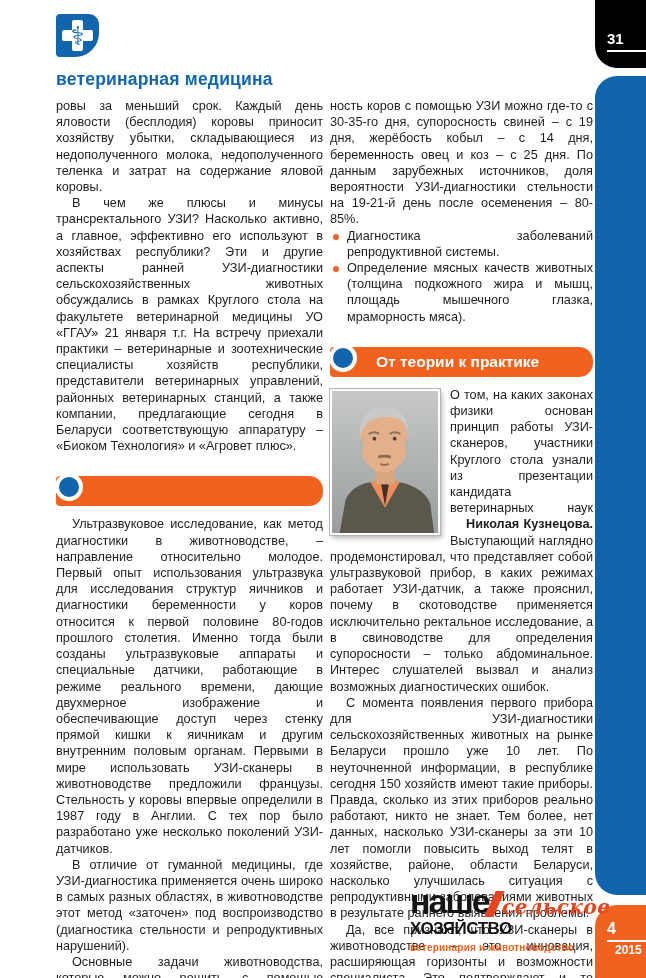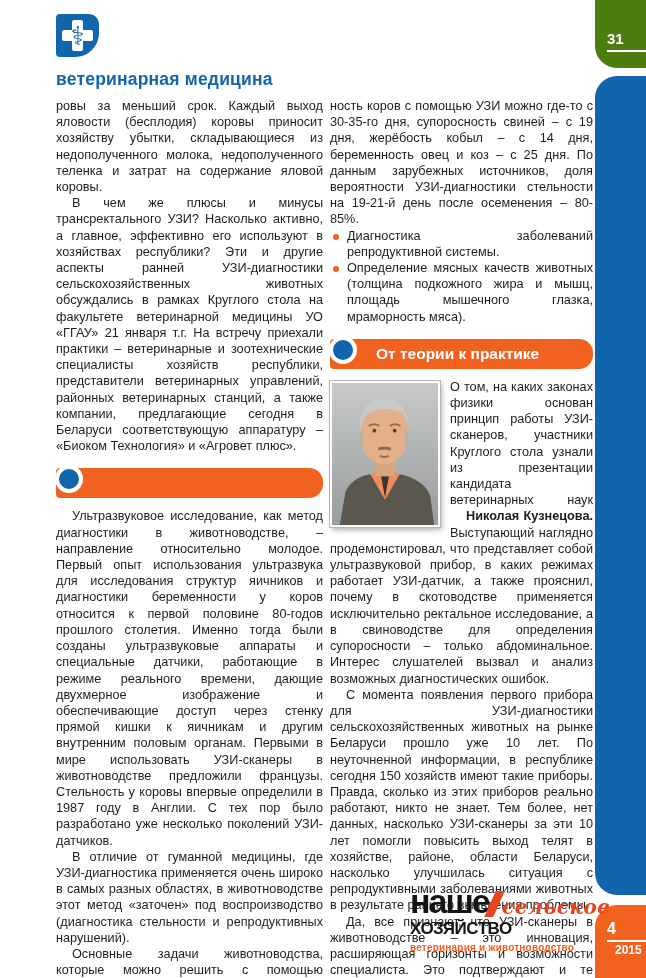--- a/index.html
+++ b/index.html
@@ -6,21 +6,21 @@
   html,body { background:#888; }
   .page {
     position:relative; width:646px; height:978px; margin:0 auto;
     background:#ffffff; overflow:hidden;
     font-family:"Liberation Sans","DejaVu Sans",sans-serif;
     color:#1e1e1c;
   }
   
   .tab-top {
     position:absolute; right:0; top:0; width:51px; height:68px;
-    background:#4d7c0f; border-bottom-left-radius:22px;
+    background:#000000; border-bottom-left-radius:22px;
   }
   .tab-top .pagenum {
     position:absolute; left:12px; top:30px; width:39px;
     color:#fff; font-weight:bold; font-size:15px;
     border-bottom:2px solid #fff; padding-bottom:3px;
   }
   .strip-blue {
     position:absolute; right:0; top:76px; width:51px; height:819px;
     background:#1065ad; border-top-left-radius:22px; border-bottom-left-radius:22px;
   }
@@ -59,21 +59,21 @@
   .col-right { left:330px; width:263px; }
   .para { text-indent:16px; }
   .para-cont { text-indent:0; }
   .bullet-item { position:relative; padding-left:17px; text-indent:0; }
   .bullet-item::before {
     content:""; position:absolute; left:3px; top:6px; width:6px; height:6px;
     border-radius:50%; background:#f2621f;
   }
   
   .section-header {
-    position:relative; height:30px; margin:14px 0 10px 0;
+    position:relative; height:30px; margin:22px 0 10px 0;
     background:#f2621f; border-radius:4px 14px 14px 4px;
     color:#fff; font-weight:bold; font-size:15.5px; line-height:30px;
     padding-left:46px; text-align:left; text-indent:0;
   }
   .section-header .dot {
     position:absolute; left:-1px; top:-3px; width:28px; height:28px;
     background:#1065ad; border:4px solid #fff; border-radius:50%;
   }
   
   .photo {
@@ -118,21 +118,21 @@
   <div class="rubric">
     <div class="rubric-logo">
       <div class="cross-v"></div>
       <div class="cross-h"></div>
       <div class="caduceus">⚕</div>
     </div>
     <div class="rubric-title">ветеринарная медицина</div>
   </div>
 
   <div class="col col-left">
-    <p class="para para-cont">ровы за меньший срок. Каждый выход яловости (бесплодия) коровы приносит хозяйству убытки, складывающиеся из недополученного молока, недополученного теленка и затрат на содержание яловой коровы.</p>
+    <p class="para para-cont">ровы за меньший срок. Каждый день яловости (бесплодия) коровы приносит хозяйству убытки, складывающиеся из недополученного молока, недополученного теленка и затрат на содержание яловой коровы.</p>
     <p class="para">В чем же плюсы и минусы трансректального УЗИ? Насколько активно, а главное, эффективно его используют в хозяйствах республики? Эти и другие аспекты ранней УЗИ-диагностики сельскохозяйственных животных обсуждались в рамках Круглого стола на факультете ветеринарной медицины УО «ГГАУ» 21 января т.г. На встречу приехали практики – ветеринарные и зоотехнические специалисты хозяйств республики, представители ветеринарных управлений, районных ветеринарных станций, а также компании, предлагающие сегодня в Беларуси соответствующую аппаратуру – «Биоком Технология» и «Агровет плюс».</p>
     <div class="section-header">
       <span class="dot"></span>
     </div>
     <p class="para">Ультразвуковое исследование, как метод диагностики в животноводстве, – направление относительно молодое. Первый опыт использования ультразвука для исследования структур яичников и диагностики беременности у коров относится к первой половине 80-годов прошлого столетия. Именно тогда были созданы ультразвуковые аппараты и специальные датчики, работающие в режиме реального времени, дающие двухмерное изображение и обеспечивающие доступ через стенку прямой кишки к яичникам и другим внутренним половым органам. Первыми в мире использовать УЗИ-сканеры в животноводстве предложили французы. Стельность у коровы впервые определили в 1987 году в Англии. С тех пор было разработано уже несколько поколений УЗИ-датчиков.</p>
     <p class="para">В отличие от гуманной медицины, где УЗИ-диагностика применяется очень широко в самых разных областях, в животноводстве этот метод «заточен» под воспроизводство (диагностика стельности и репродуктивных нарушений).</p>
     <p class="para">Основные задачи животноводства, которые можно решить с помощью ультразвукового исследования, это:</p>
 
   </div>
 

